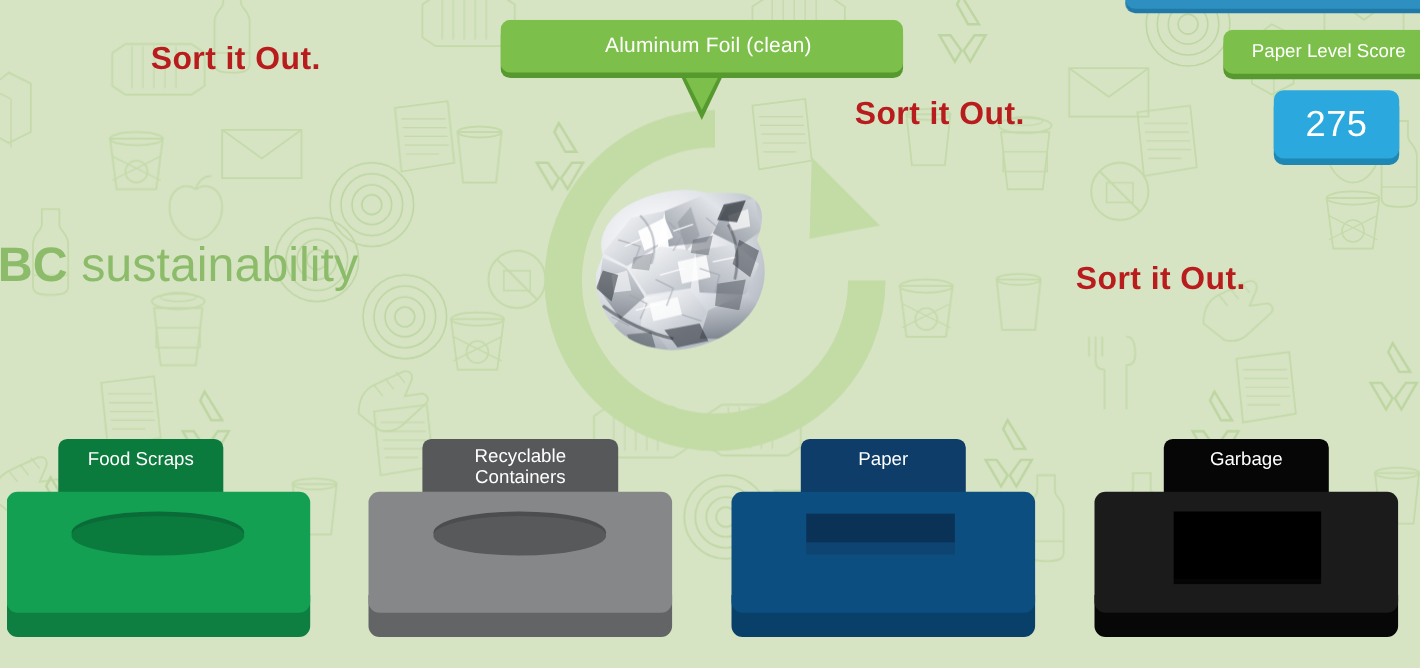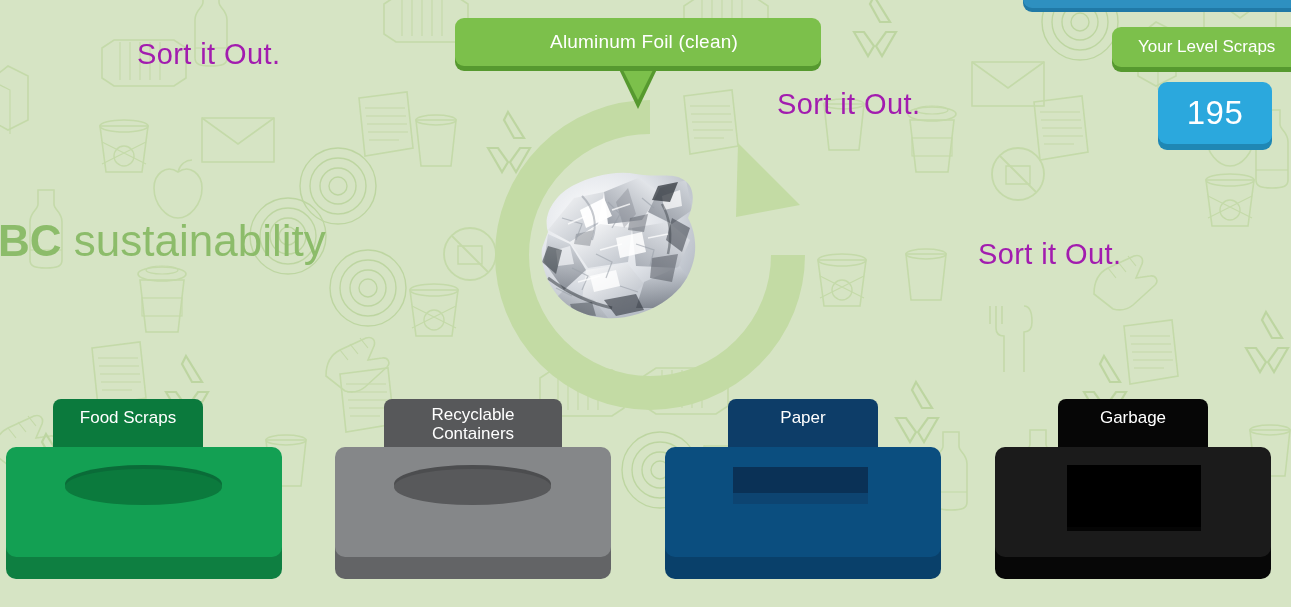--- a/index.html
+++ b/index.html
@@ -29,22 +29,22 @@
   }
   #bg-bigarrow {
     position: absolute;
     left: 470px; top: 85px;
     width: 360px; height: 340px;
     pointer-events: none;
   }
 
   .wm-sort {
     position: absolute;
-    font-weight: normal;
-    color: #a21caf;
+    font-weight: bold;
+    color: #b91c1c;
     letter-spacing: .4px;
     white-space: nowrap;
     user-select: none;
   }
   .wm-brand {
     position: absolute;
     white-space: nowrap;
     color: #8cbc6a;
     user-select: none;
   }
@@ -326,24 +326,24 @@
   <div id="title-banner-wrap">
     <div id="title-pointer"></div>
     <div id="title-pointer-inner"></div>
     <div id="title-banner">
       <span id="title-banner-text">Aluminum Foil (clean)</span>
     </div>
   </div>
 
   <div id="top-blue-bar"></div>
   <div id="score-banner">
-    <span id="score-banner-label">Your Level Scraps</span>
+    <span id="score-banner-label">Paper Level Score</span>
   </div>
   <div id="score-box">
-    <span id="score-value">195</span>
+    <span id="score-value">275</span>
   </div>
 
   <svg id="item-foil" viewBox="0 0 200 175" xmlns="http://www.w3.org/2000/svg">
     <defs>
       <radialGradient id="foilBase" cx="42%" cy="36%" r="72%">
         <stop offset="0%" stop-color="#ffffff"></stop>
         <stop offset="45%" stop-color="#e2e5ea"></stop>
         <stop offset="78%" stop-color="#b7bdc6"></stop>
         <stop offset="100%" stop-color="#8d939d"></stop>
       </radialGradient>

